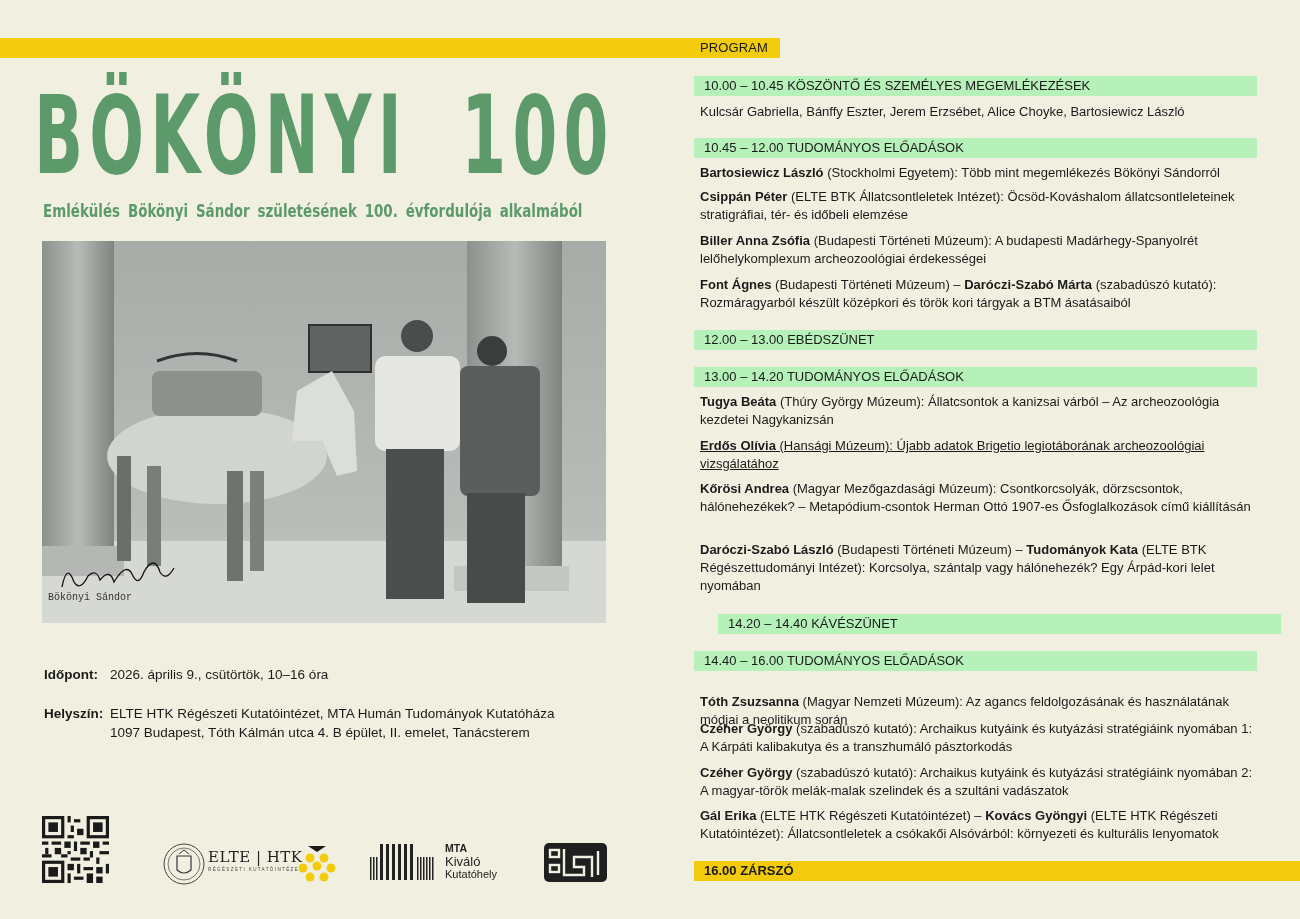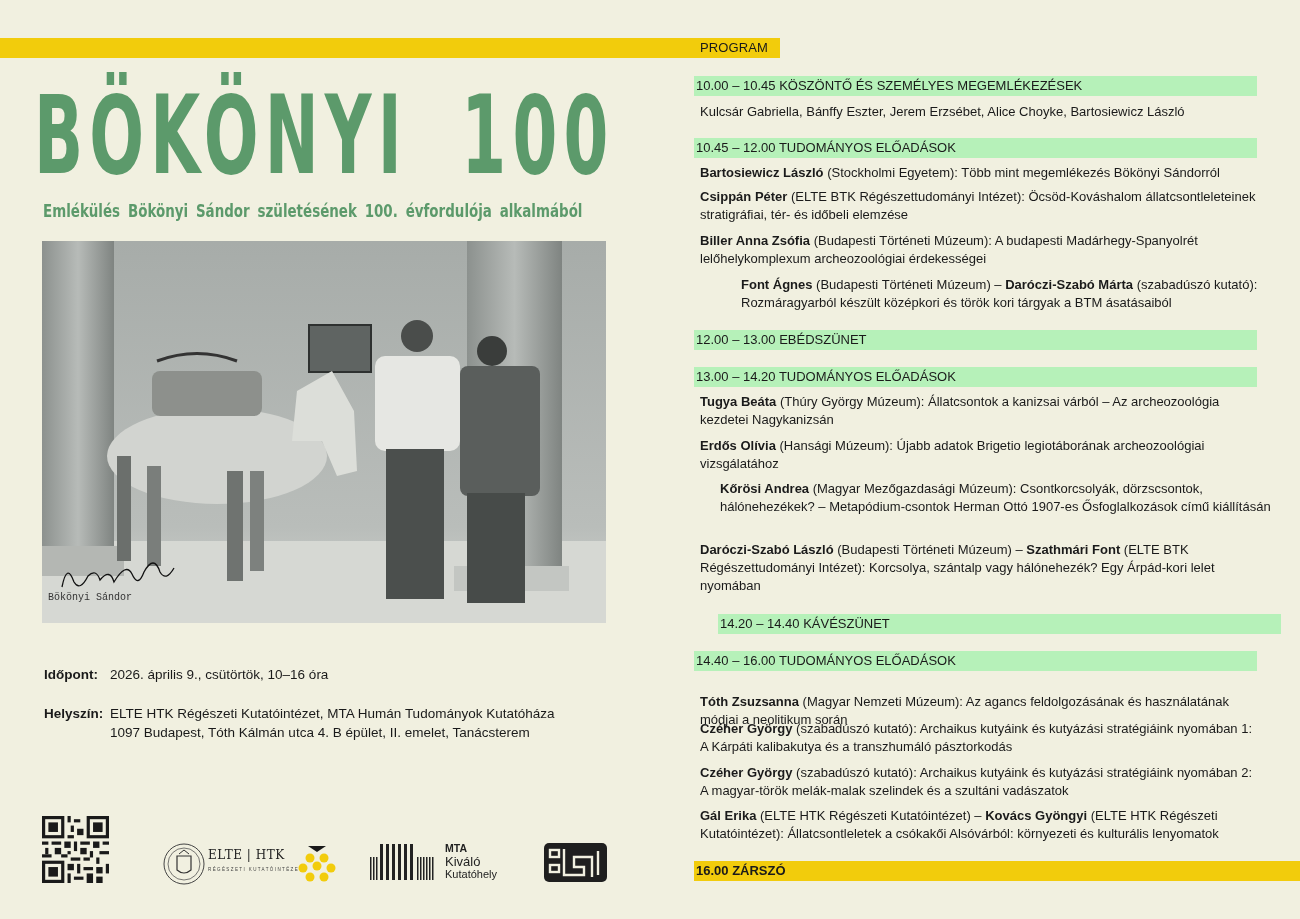--- a/index.html
+++ b/index.html
@@ -15,21 +15,21 @@
   .photo { position: absolute; left: 42px; top: 241px; width: 564px; height: 382px; background: #d946ef; overflow: hidden; }
   .photo svg { display: block; }
   .photo-caption { position: absolute; left: 6px; bottom: 20px; font-family: "Liberation Mono", monospace; font-size: 10px; color: #333; }
 
   .info { position: absolute; left: 44px; font-size: 13.5px; line-height: 19px; }
   .info .lbl { position: absolute; left: 0; font-weight: bold; }
   .info .val { position: absolute; left: 66px; white-space: nowrap; }
 
   .logos { position: absolute; left: 0; top: 810px; width: 680px; height: 80px; }
 
-  .band { position: absolute; left: 694px; width: 563px; height: 20px; background: #b6f1b9; font-size: 13px; line-height: 20px; padding-left: 2px; color: #1a1a1a; white-space: nowrap; }
+  .band { position: absolute; left: 694px; width: 563px; height: 20px; background: #b6f1b9; font-size: 13px; line-height: 20px; padding-left: 10px; color: #1a1a1a; white-space: nowrap; }
   .band.final { width: 606px; background: #f2cc0c; font-weight: bold; }
   .talk { position: absolute; left: 700px; width: 560px; font-size: 13px; line-height: 18px; color: #1a1a1a; }
   .talk b { font-weight: bold; }
 </style>
 </head>
 <body>
 
 <div class="top-bar"></div>
 <div class="program-label">PROGRAM</div>
 
@@ -142,21 +142,21 @@
         <rect x="17" y="19" width="2" height="2"></rect>
     </g>
   </svg>
 
   <svg style="position:absolute;left:162px;top:32px;" width="44" height="44" viewBox="0 0 44 44">
     <circle cx="22" cy="22" r="20" fill="none" stroke="#444" stroke-width="1"></circle>
     <circle cx="22" cy="22" r="16" fill="none" stroke="#555" stroke-width="0.8"></circle>
     <path d="M15 14 h14 v14 q-7 6 -14 0 z" fill="none" stroke="#333" stroke-width="1.2"></path>
     <path d="M17 12 l5 -4 l5 4" fill="none" stroke="#333" stroke-width="1"></path>
   </svg>
-  <div style="position:absolute;left:208px;top:38px;font-family:'DejaVu Serif',serif;font-size:12px;color:#222;letter-spacing:0.5px;white-space:nowrap;">ELTE | HTK</div>
+  <div style="position:absolute;left:208px;top:38px;font-family:'DejaVu Serif',serif;font-size:15px;color:#222;letter-spacing:0.5px;white-space:nowrap;">ELTE | HTK</div>
   <div style="position:absolute;left:208px;top:57px;font-size:4.5px;color:#444;letter-spacing:1.4px;white-space:nowrap;">RÉGÉSZETI KUTATÓINTÉZET</div>
   <svg style="position:absolute;left:296px;top:34px;" width="42" height="38" viewBox="0 0 42 38">
     <path d="M12 2 L30 2 L21 8 Z" fill="#1a1a1a"></path>
     <g fill="#f2cc0c">
       <circle cx="14" cy="14" r="4.5"></circle>
         <circle cx="28" cy="14" r="4.5"></circle>
       <circle cx="7" cy="24" r="4.5"></circle>
         <circle cx="21" cy="22" r="4.5"></circle>
         <circle cx="35" cy="24" r="4.5"></circle>
       <circle cx="14" cy="33" r="4.5"></circle>
@@ -196,31 +196,31 @@
       <path d="M54 8 v24"></path>
     </g>
   </svg>
 </div>
 
 <div class="band" style="top:76px;">10.00 – 10.45  KÖSZÖNTŐ ÉS SZEMÉLYES MEGEMLÉKEZÉSEK</div>
 <div class="talk" style="top:103px;">Kulcsár Gabriella, Bánffy Eszter, Jerem Erzsébet, Alice Choyke, Bartosiewicz László</div>
 
 <div class="band" style="top:138px;">10.45 – 12.00  TUDOMÁNYOS ELŐADÁSOK</div>
 <div class="talk" style="top:164px;"><b>Bartosiewicz László</b><span> (Stockholmi Egyetem): Több mint megemlékezés Bökönyi Sándorról</span></div>
-<div class="talk" style="top:188px;"><b>Csippán Péter</b><span> (ELTE BTK Régészettudományi Intézet): Öcsöd-Kováshalom állatcsontleleteinek stratigráfiai, tér- és időbeli elemzése</span></div>
+<div class="talk" style="top:188px;"><b>Csippán Péter</b><span> (ELTE BTK Állatcsontleletek Intézet): Öcsöd-Kováshalom állatcsontleleteinek stratigráfiai, tér- és időbeli elemzése</span></div>
 <div class="talk" style="top:232px;"><b>Biller Anna Zsófia</b><span> (Budapesti Történeti Múzeum): A budapesti Madárhegy-Spanyolrét lelőhelykomplexum archeozoológiai érdekességei</span></div>
-<div class="talk" style="top:276px;margin-left:41px;"><b>Font Ágnes</b><span> (Budapesti Történeti Múzeum) – </span><b>Daróczi-Szabó Márta</b><span> (szabadúszó kutató): Rozmáragyarból készült középkori és török kori tárgyak a BTM ásatásaiból</span></div>
+<div class="talk" style="top:276px;"><b>Font Ágnes</b><span> (Budapesti Történeti Múzeum) – </span><b>Daróczi-Szabó Márta</b><span> (szabadúszó kutató): Rozmáragyarból készült középkori és török kori tárgyak a BTM ásatásaiból</span></div>
 
 <div class="band" style="top:330px;">12.00 – 13.00 EBÉDSZÜNET</div>
 
 <div class="band" style="top:367px;">13.00 – 14.20  TUDOMÁNYOS ELŐADÁSOK</div>
 <div class="talk" style="top:393px;"><b>Tugya Beáta</b><span> (Thúry György Múzeum): Állatcsontok a kanizsai várból – Az archeozoológia kezdetei Nagykanizsán</span></div>
-<div class="talk" style="top:437px;"><b>Erdős Olívia</b><span> (Hansági Múzeum): Újabb adatok Brigetio legiotáborának archeozoológiai vizsgálatához</span></div>
-<div class="talk" style="top:480px;margin-left:20px;"><b>Kőrösi Andrea</b><span> (Magyar Mezőgazdasági Múzeum): Csontkorcsolyák, dörzscsontok, hálónehezékek? – Metapódium-csontok Herman Ottó 1907-es Ősfoglalkozások című kiállításán</span></div>
-<div class="talk" style="top:541px;"><b>Daróczi-Szabó László</b><span> (Budapesti Történeti Múzeum) – </span><b>Szathmári Font</b><span> (ELTE BTK Régészettudományi Intézet): Korcsolya, szántalp vagy hálónehezék? Egy Árpád-kori lelet nyomában</span></div>
+<div class="talk" style="top:437px;text-decoration:underline;"><b>Erdős Olívia</b><span> (Hansági Múzeum): Újabb adatok Brigetio legiotáborának archeozoológiai vizsgálatához</span></div>
+<div class="talk" style="top:480px;"><b>Kőrösi Andrea</b><span> (Magyar Mezőgazdasági Múzeum): Csontkorcsolyák, dörzscsontok, hálónehezékek? – Metapódium-csontok Herman Ottó 1907-es Ősfoglalkozások című kiállításán</span></div>
+<div class="talk" style="top:541px;"><b>Daróczi-Szabó László</b><span> (Budapesti Történeti Múzeum) – </span><b>Tudományok Kata</b><span> (ELTE BTK Régészettudományi Intézet): Korcsolya, szántalp vagy hálónehezék? Egy Árpád-kori lelet nyomában</span></div>
 
 <div class="band" style="top:614px;margin-left:24px;">14.20 – 14.40 KÁVÉSZÜNET</div>
 
 <div class="band" style="top:651px;">14.40 – 16.00  TUDOMÁNYOS ELŐADÁSOK</div>
 <div class="talk" style="top:693px;"><b>Tóth Zsuzsanna</b><span> (Magyar Nemzeti Múzeum): Az agancs feldolgozásának és használatának módjai a neolitikum során</span></div>
 <div class="talk" style="top:720px;"><b>Czéher György</b><span> (szabadúszó kutató): Archaikus kutyáink és kutyázási stratégiáink nyomában 1: A Kárpáti kalibakutya és a transzhumáló pásztorkodás</span></div>
 <div class="talk" style="top:764px;"><b>Czéher György</b><span> (szabadúszó kutató): Archaikus kutyáink és kutyázási stratégiáink nyomában 2: A magyar-török melák-malak szelindek és a szultáni vadászatok</span></div>
 <div class="talk" style="top:807px;"><b>Gál Erika</b><span> (ELTE HTK Régészeti Kutatóintézet) – </span><b>Kovács Gyöngyi</b><span> (ELTE HTK Régészeti Kutatóintézet): Állatcsontleletek a csókakői Alsóvárból: környezeti és kulturális lenyomatok</span></div>
 
 <div class="band final" style="top:861px;">16.00 ZÁRSZÓ</div>

